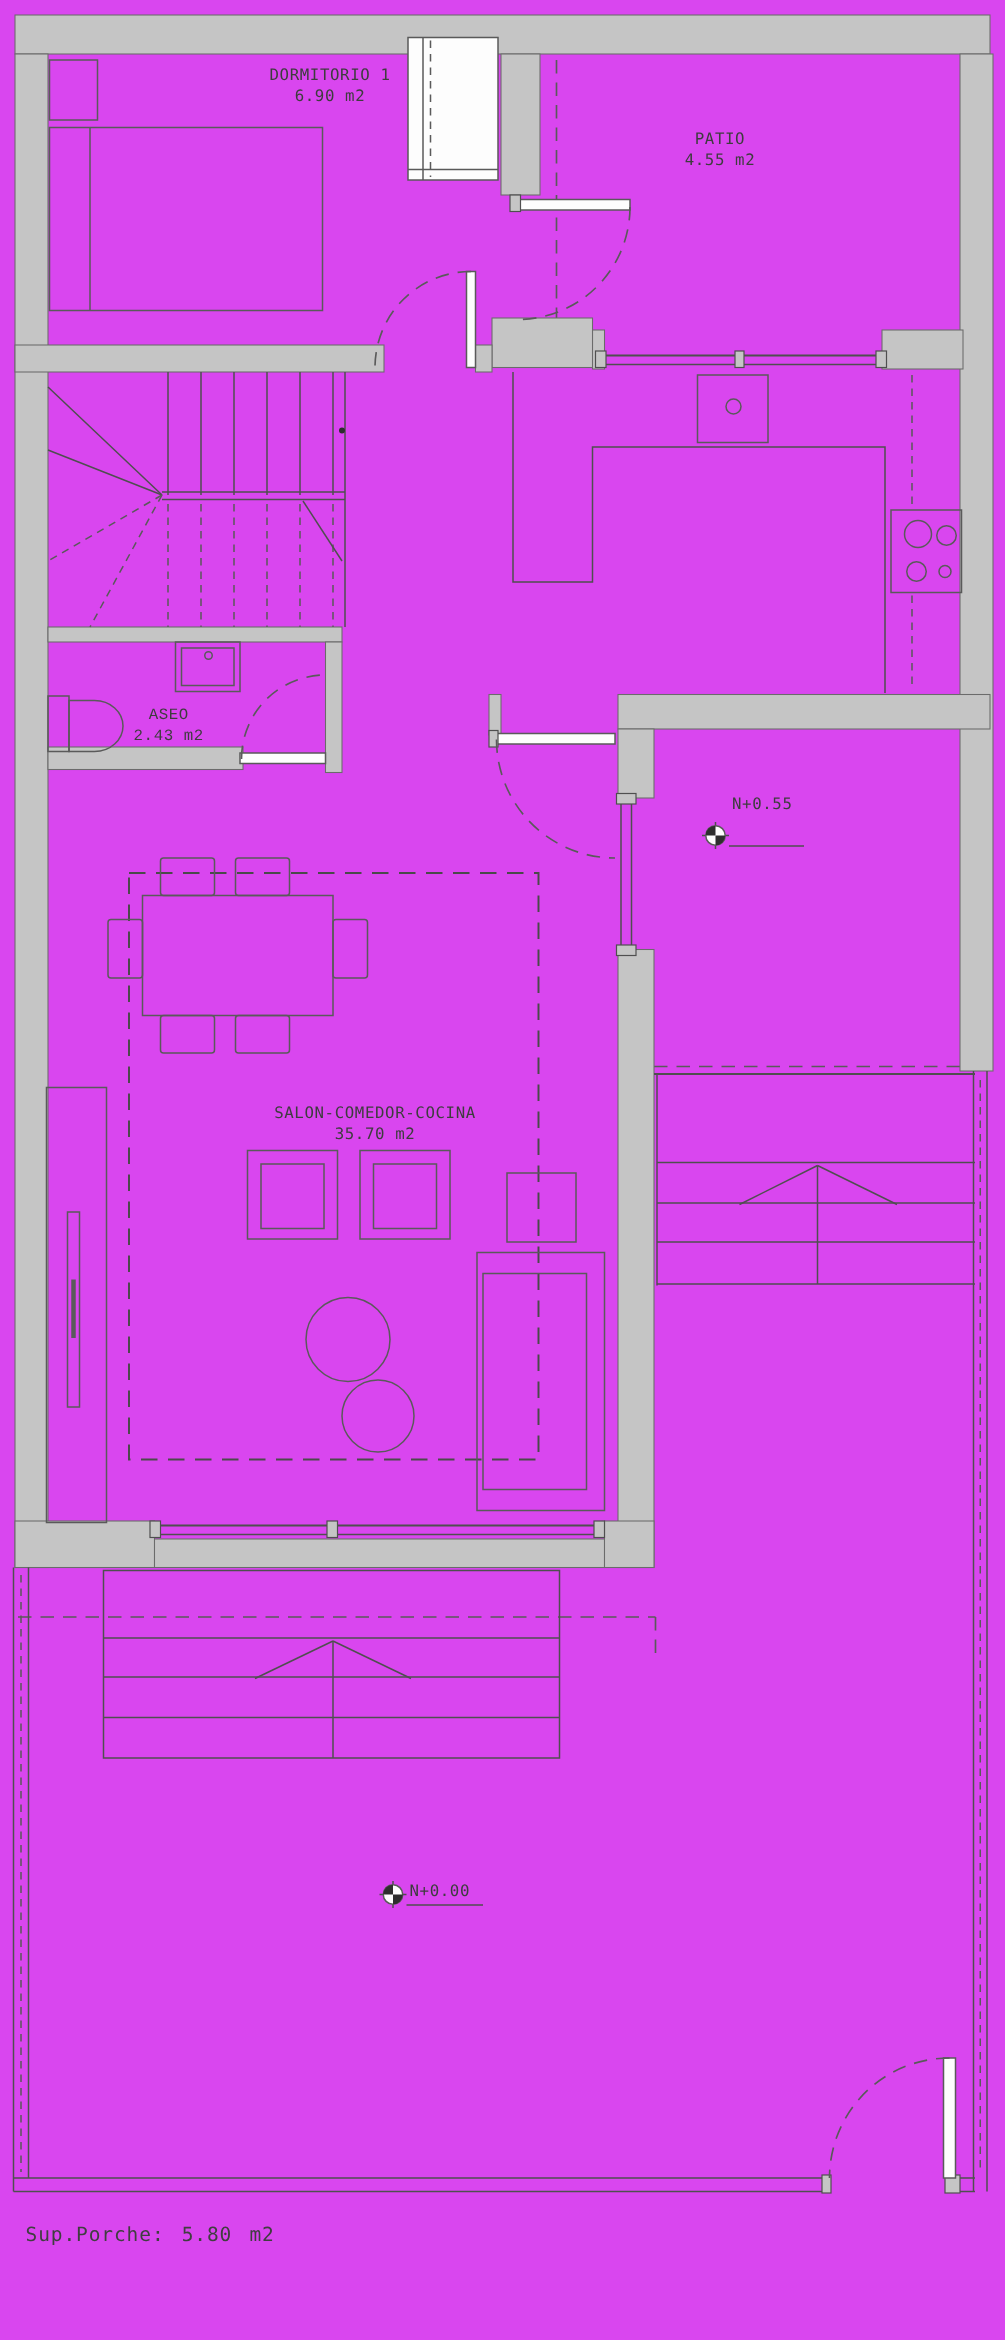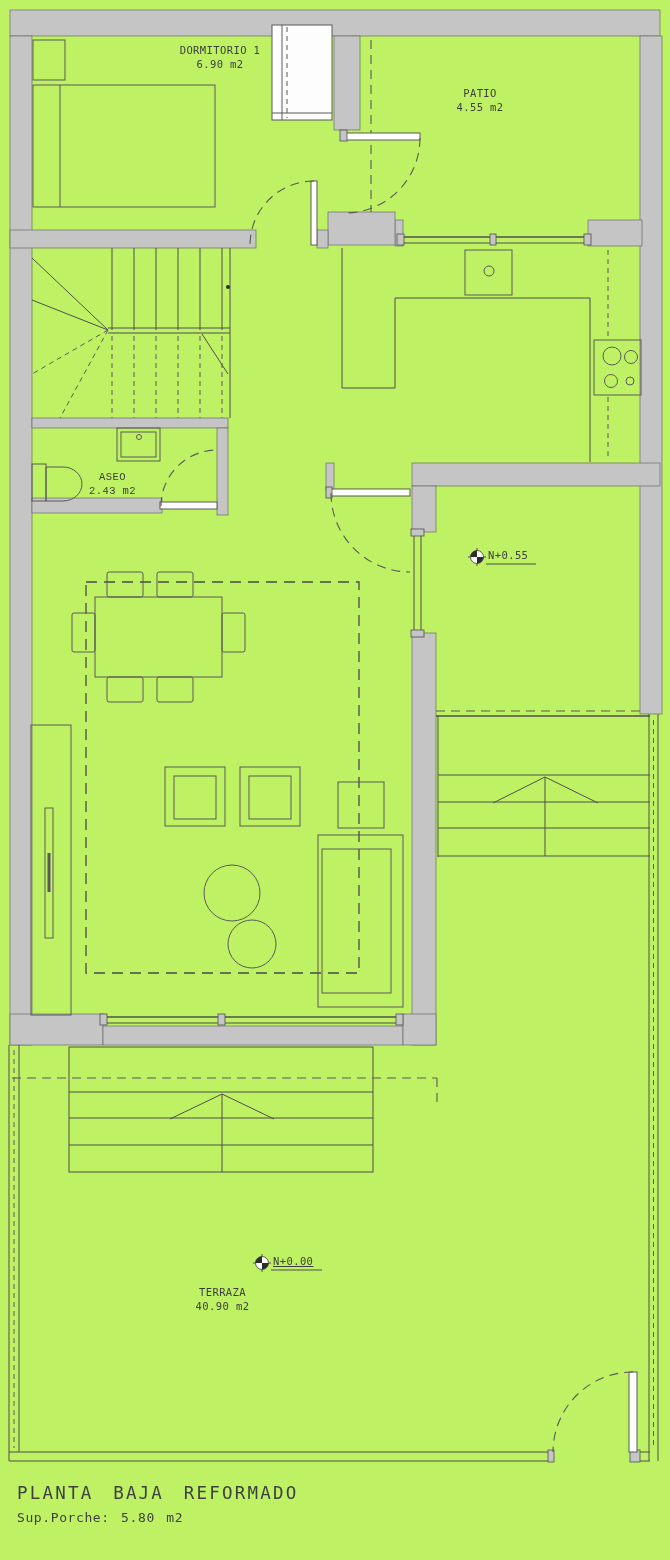--- a/index.html
+++ b/index.html
@@ -1,16 +1,16 @@
 <!DOCTYPE html>
 <html><head>
 <meta charset="utf-8">
 <style>
   html,body{margin:0;padding:0;background:#ffffff;}
-  .canvas{position:relative;width:670px;height:1560px;background:#bef264;overflow:hidden;
+  .canvas{position:relative;width:670px;height:1560px;background:#d946ef;overflow:hidden;
           font-family:"DejaVu Sans Mono", monospace;}
   svg{position:absolute;left:0;top:0;}
   .room-label{position:absolute;text-align:center;font-size:10.5px;line-height:13.5px;
               color:#3d3d3d;letter-spacing:0.4px;white-space:nowrap;}
   .room-label span{display:block;}
   .lvl-label{position:absolute;font-size:10.5px;color:#3d3d3d;letter-spacing:0.4px;white-space:nowrap;}
   .title-block{position:absolute;left:17px;top:1483px;color:#3f3f3f;}
   .title-block .t1{font-size:17.5px;letter-spacing:2.2px;word-spacing:7px;margin:0 0 7px 0;}
   .title-block .t2,.title-block .t3{font-size:13px;letter-spacing:0.6px;word-spacing:3px;margin:0 0 4px 0;}
   
@@ -275,26 +275,25 @@
   <span>6.90 m2</span>
 </div>
 <div class="room-label" style="left:405px;top:87px;width:150px;">
   <span>PATIO</span>
   <span>4.55 m2</span>
 </div>
 <div class="room-label" style="left:50px;top:471px;width:125px;font-family:Liberation Mono, monospace;">
   <span>ASEO</span>
   <span>2.43 m2</span>
 </div>
-<div class="room-label" style="left:145px;top:1286px;width:155px;">
-  <span>TERRAZA</span>
-  <span>40.90 m2</span>
-</div>
-
-<div class="lvl-label" style="left:488px;top:549px;">N+0.55</div>
-<div class="lvl-label" style="left:273px;top:1255px;text-decoration:underline;">N+0.00</div>
+<div class="room-label" style="left:155px;top:736px;width:190px;">
+  <span>SALON-COMEDOR-COCINA</span>
+  <span>35.70 m2</span>
+</div>
+
+<div class="lvl-label" style="left:488px;top:530px;">N+0.55</div>
+<div class="lvl-label" style="left:273px;top:1255px;">N+0.00</div>
 
 <div class="title-block">
-  <p class="t1">PLANTA BAJA REFORMADO</p>
   <p class="t3">Sup.Porche: 5.80 m2</p>
 </div>
 
 </div>
 
 </body></html>

